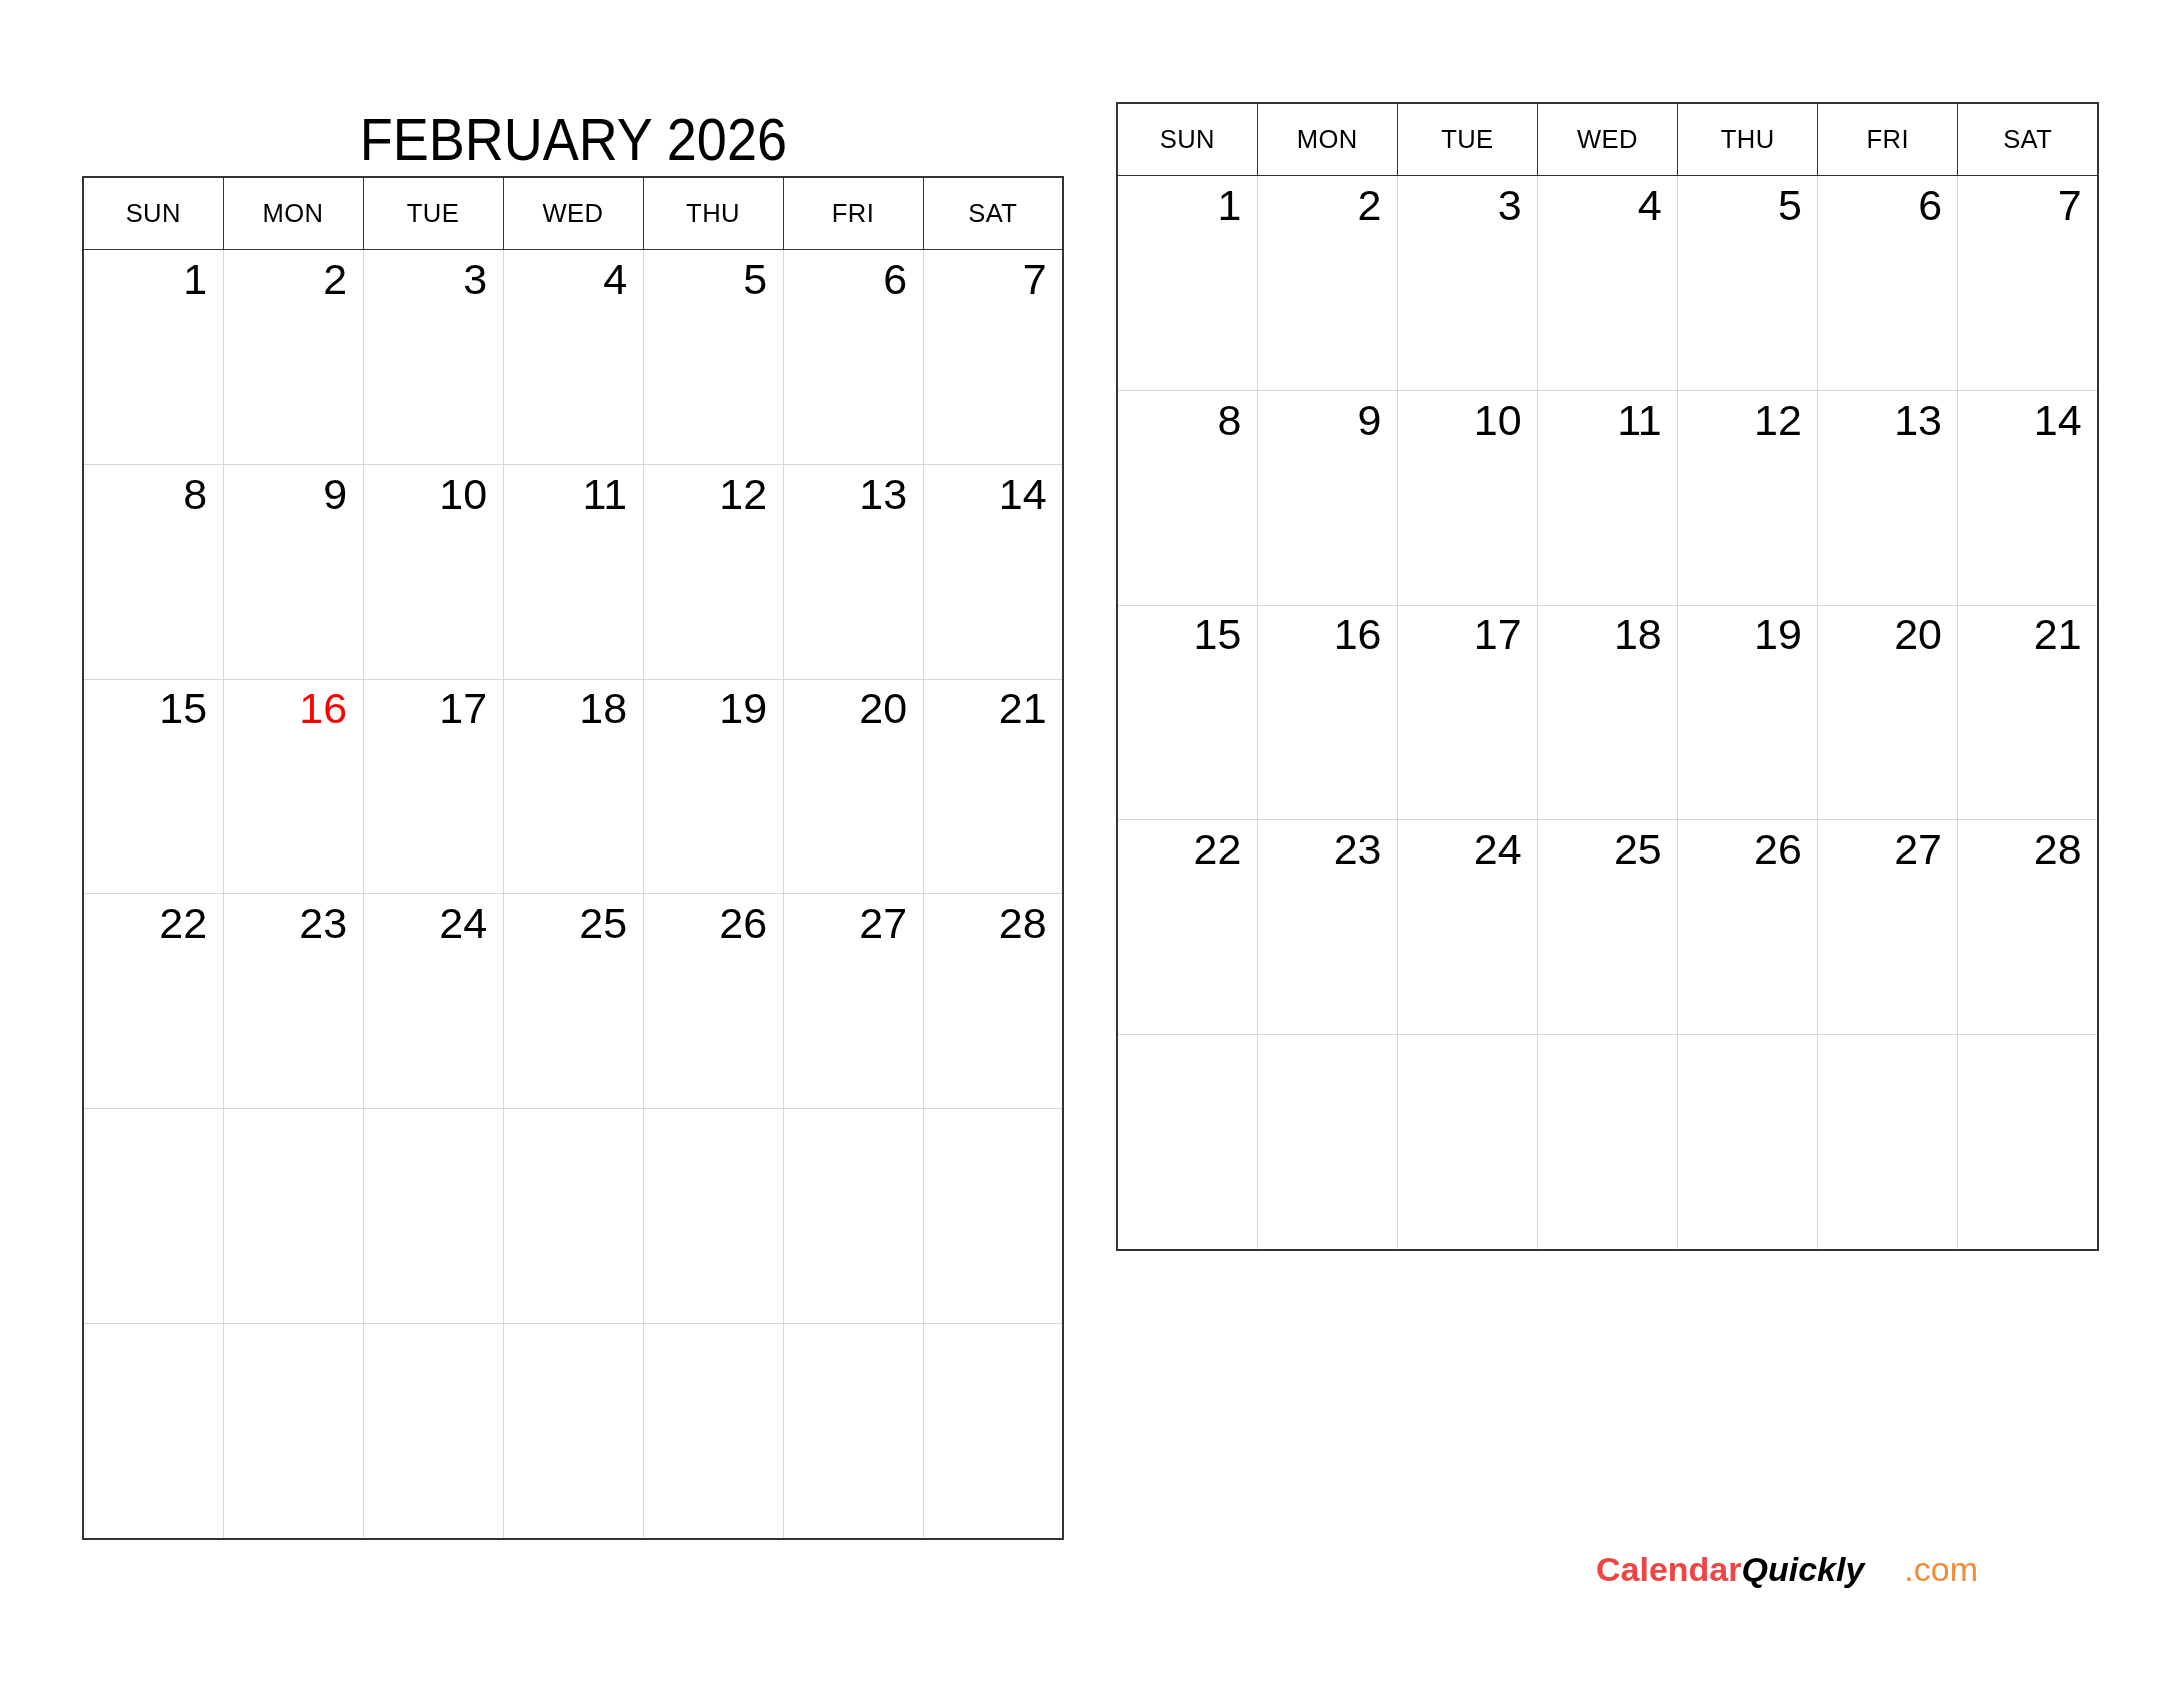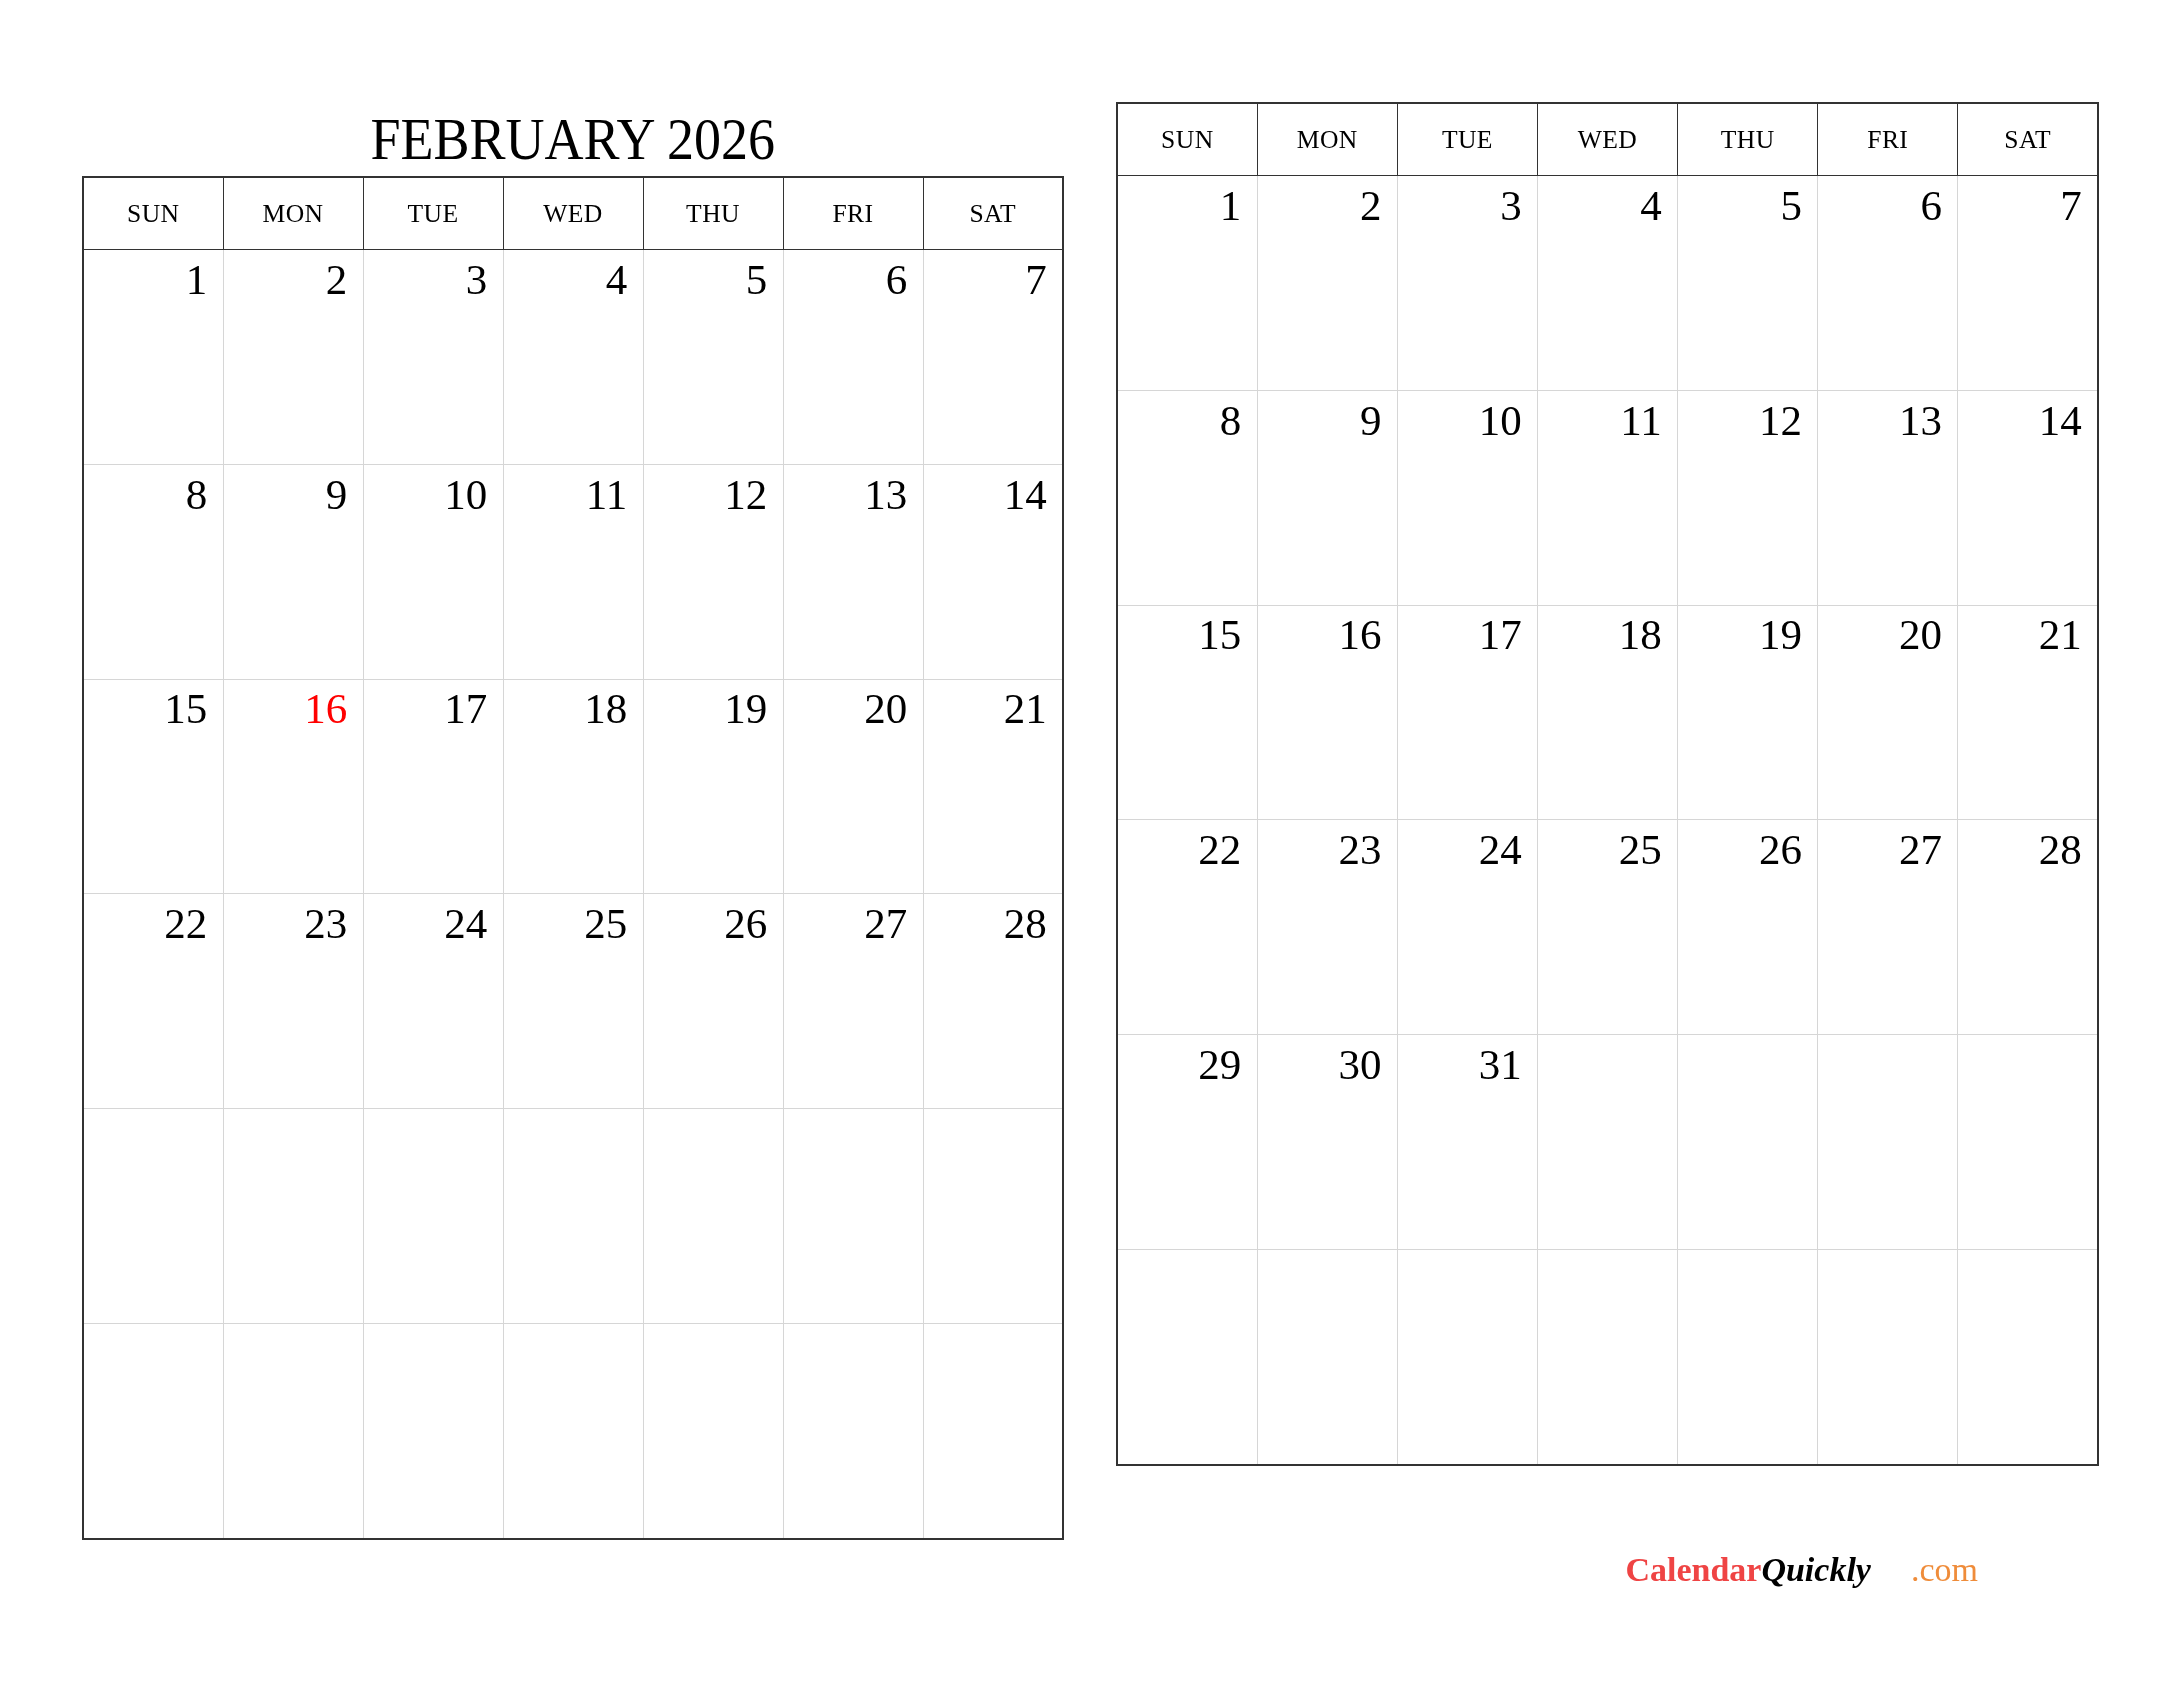--- a/index.html
+++ b/index.html
@@ -5,21 +5,21 @@
   html, body {
     margin: 0;
     padding: 0;
     background: #ffffff;
   }
   .page {
     position: relative;
     width: 2145px;
     height: 1685px;
     background: #ffffff;
-    font-family: Liberation Serif, serif;
+    font-family: Liberation Sans, sans-serif;
     color: #000000;
     overflow: hidden;
   }
   .cal {
     position: absolute;
     top: 102px;
   }
   .cal-feb { left: 82px;  width: 982px; }
   .cal-mar { left: 1116px; width: 983px; }
 
@@ -203,29 +203,20 @@
           <tr>
             <td>22</td>
             <td>23</td>
             <td>24</td>
             <td>25</td>
             <td>26</td>
             <td>27</td>
             <td>28</td>
           </tr>
           <tr>
-            <td>29</td>
-            <td>30</td>
-            <td>31</td>
-            <td></td>
-            <td></td>
-            <td></td>
-            <td></td>
-          </tr>
-          <tr>
             <td></td>
             <td></td>
             <td></td>
             <td></td>
             <td></td>
             <td></td>
             <td></td>
           </tr>
         </tbody>
       </table>

